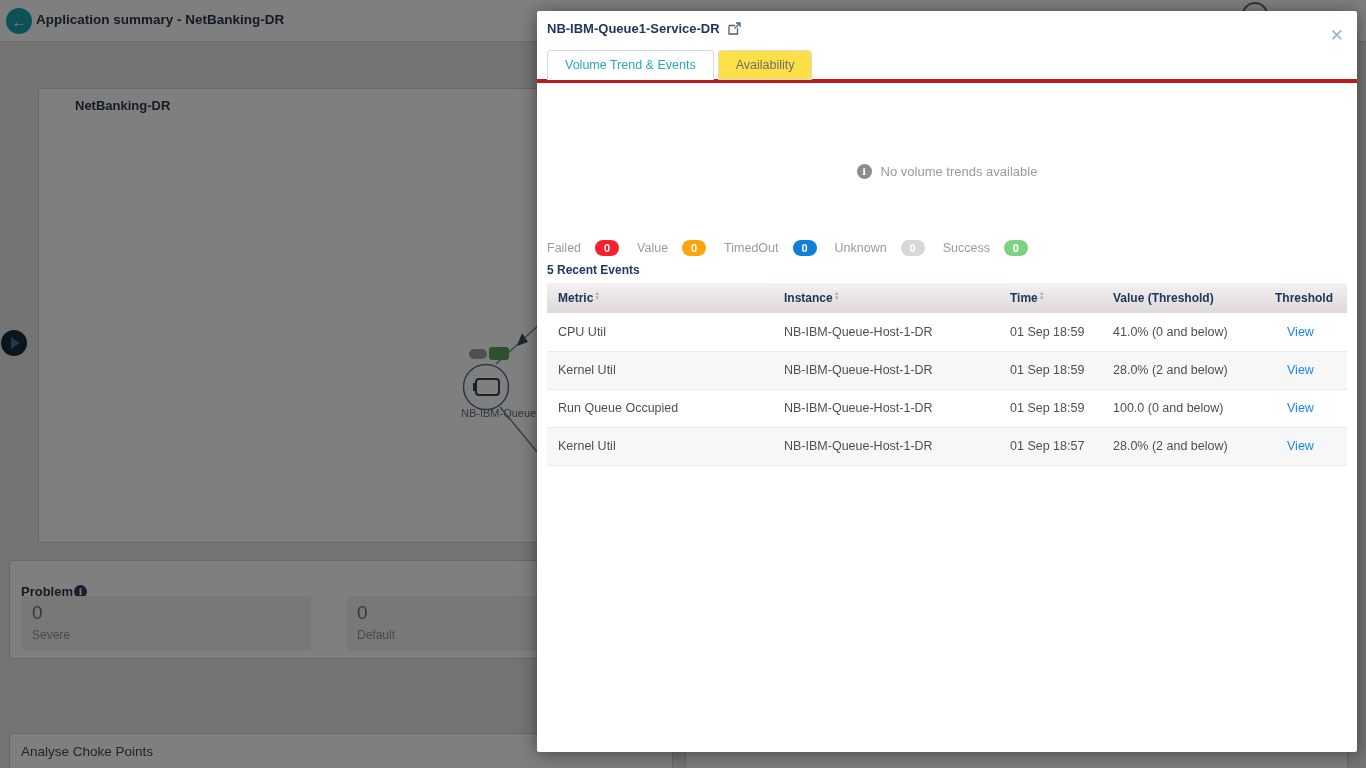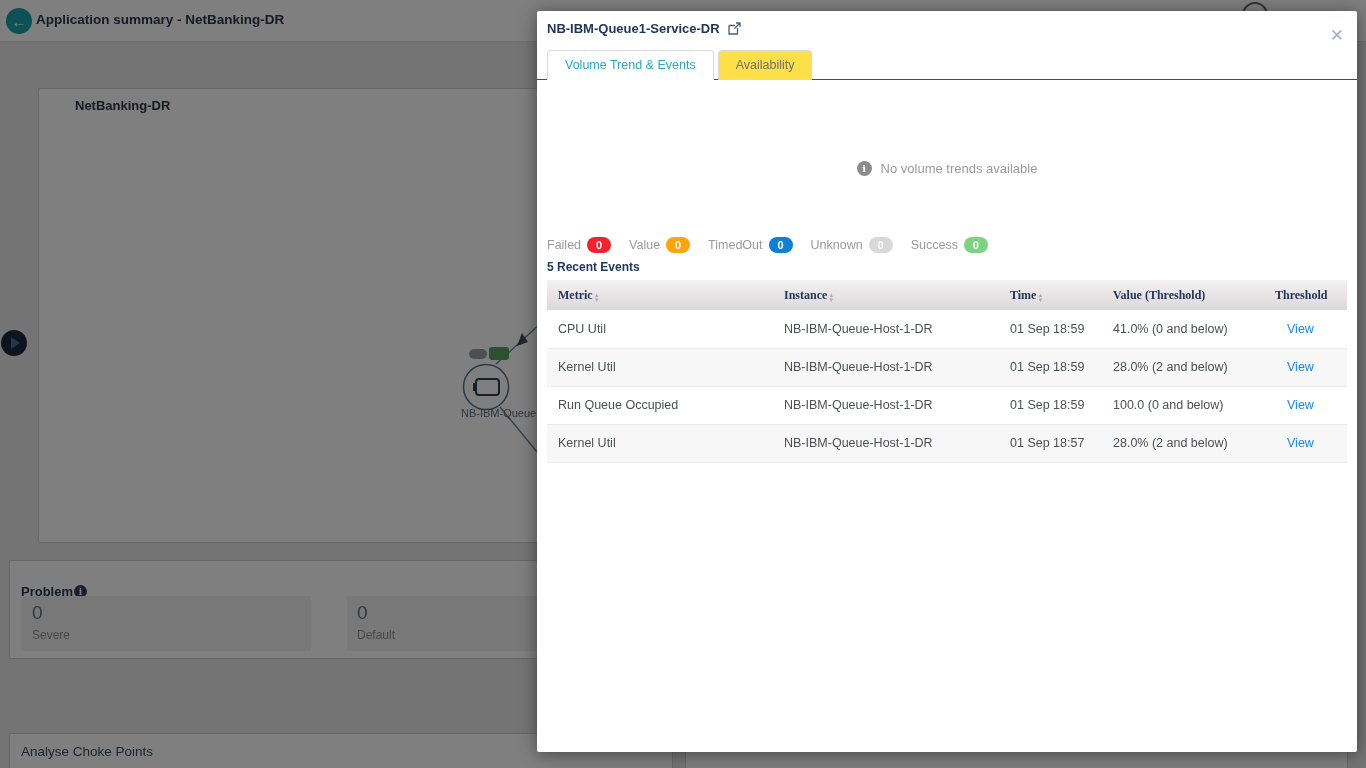--- a/index.html
+++ b/index.html
@@ -50,49 +50,49 @@
   
   .modal { position:absolute; left:537px; top:11px; width:820px; height:741px; background:#fff;
     border-radius:2px; box-shadow:0 2px 18px rgba(0,0,0,0.45); }
   .m-head { position:relative; padding:10px 10px 0 10px; height:30px; }
   .m-title-row { display:flex; align-items:center; gap:8px; }
   .m-title { font-size:13px; font-weight:bold; color:#22365a; }
   .ext-icon { display:inline-flex; cursor:pointer; }
   .close-x { position:absolute; right:13px; top:16px; font-size:17px; color:#9fb3c8; cursor:pointer;
     line-height:1; }
   .tabs { display:flex; align-items:flex-end; padding:0 10px; margin-top:9px;
-    border-bottom:1px solid #b91c1c; }
+    border-bottom:4px solid #b91c1c; }
   .tab { font-size:12.5px; padding:7px 17px; border:1px solid #d9d9d9; border-radius:4px 4px 0 0;
     cursor:pointer; margin-bottom:-1px; background:#fde047; color:#6f6f6f; }
   .tab + .tab { margin-left:4px; }
   .tab.active { background:#fff; color:#2aa6bd; border-bottom:1px solid #fff; }
 
   .empty-area { height:152px; display:flex; align-items:center; justify-content:center; gap:9px;
     padding-top:24px; }
   .empty-ico { width:15px; height:15px; border-radius:50%; background:#8c8c8c; color:#fff;
     font-size:10px; font-weight:bold; display:flex; align-items:center; justify-content:center;
     font-family:"DejaVu Serif",serif; flex:0 0 auto; }
   .empty-msg { font-size:13px; color:#9a9a9a; }
 
   .badges { display:flex; align-items:center; gap:18px; padding:0 10px; height:18px; }
-  .badge-group { display:flex; align-items:center; gap:6px;margin-top:8px; }
+  .badge-group { display:flex; align-items:center; gap:14px;margin-top:8px; }
   .badge-label { font-size:12.5px; color:#9b9b9b; }
   .badge-pill { min-width:24px; height:16px; border-radius:9px; color:#fff; font-size:11px;
     font-weight:bold; display:flex; align-items:center; justify-content:center; padding:0 7px; }
 
   .events-title { margin:10px 10px 6px 10px; font-size:12px; font-weight:bold; color:#1f3864; }
   table.events { border-collapse:collapse; table-layout:fixed; margin:0 10px; width:800px; }
   .events thead td { height:30px; background:linear-gradient(180deg,#f4f1f3,#ddd8da);
     font-size:12px; font-weight:bold; color:#21365b; vertical-align:middle; }
   .events tbody td { height:38px; font-size:12.5px; color:#4b5057; vertical-align:middle;
     border-bottom:1px solid #ececec; overflow:hidden; white-space:nowrap; }
   .events tbody tr:nth-child(even) td { background:#f7f7f7; }
   .events td.c0 { padding-left:11px; }
   .events td.c4v { padding-left:12px;margin-top:36px; }
-  .hdr-cell { display:flex; align-items:flex-end; gap:1px;font-family:Liberation Serif, serif; }
+  .hdr-cell { display:flex; align-items:flex-start; gap:1px; }
   .sort { display:flex; flex-direction:column; line-height:5px; font-size:6px; color:#aeacb4;
     cursor:pointer; }
   .view-link { color:#1a86e8; cursor:pointer; text-decoration:none; font-size:12.5px; }
 </style>
 </head>
 <body>
 
 <div class="stage">
 
   <div class="page">

